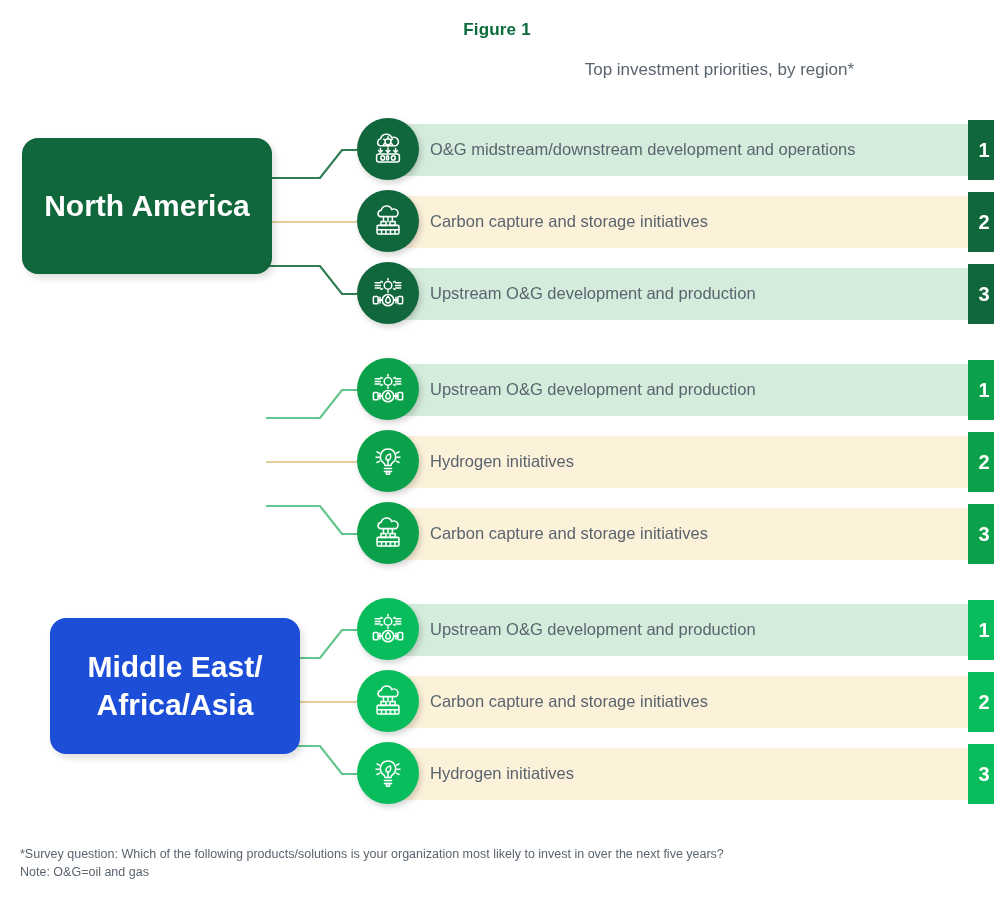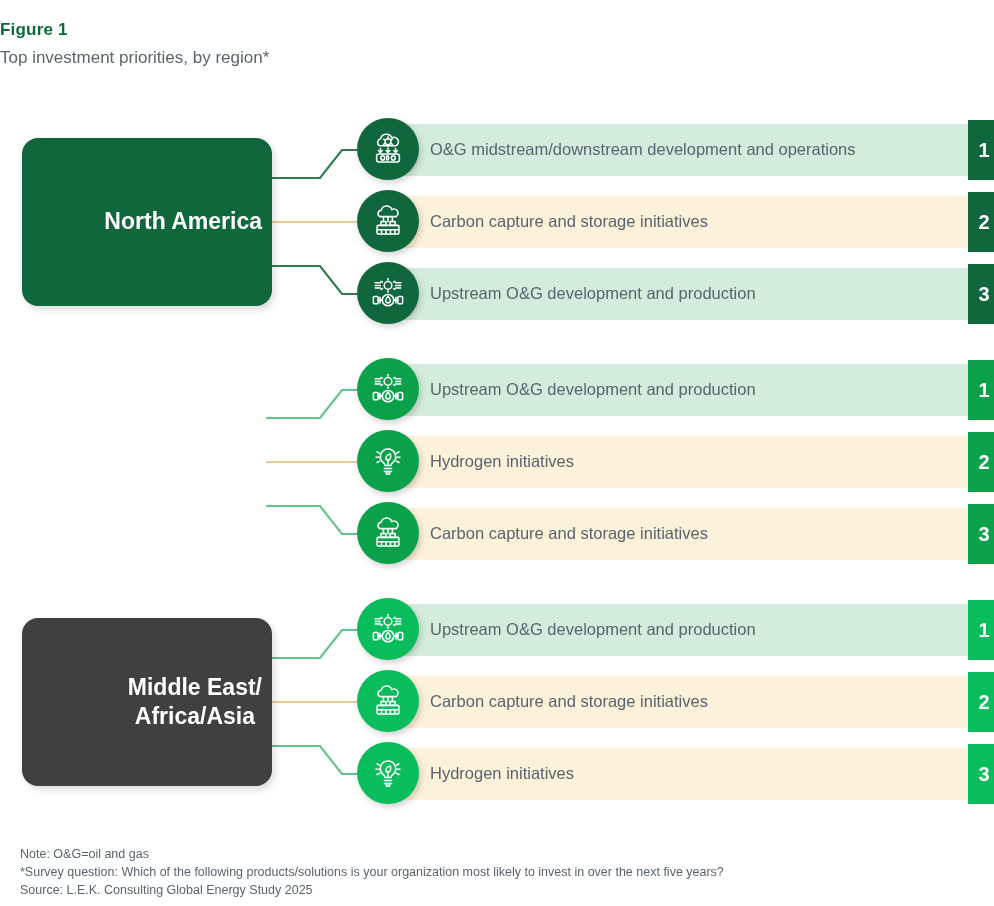--- a/index.html
+++ b/index.html
@@ -15,31 +15,32 @@
     color: #5a646e;
     overflow: hidden;
   }
 
   
   .fig-title {
     position: absolute;
     top: 20px;
     left: 0;
     width: 994px;
+    text-align: center;
     font-size: 17px;
     font-weight: bold;
     color: #0b6b3a;
     letter-spacing: .2px;
   }
   .fig-subtitle {
     position: absolute;
-    top: 48px;
+    top: 60px;
     left: 0;
     width: 854px;
-    text-align: left;
+    text-align: right;
     font-size: 17px;
     font-weight: normal;
     color: #5a646e;
   }
 
   
   .group {
     position: absolute;
     left: 0;
     width: 994px;
@@ -47,28 +48,28 @@
   }
   #group-0 { top: 110px; }
   #group-1 { top: 350px; }
   #group-2 { top: 590px; }
 
   .region-box {
     position: absolute;
     left: 22px;
     top: 28px;
     width: 250px;
-    height: 168px;
+    height: 136px;
     border-radius: 16px;
     display: flex;
     align-items: center;
-    justify-content: flex-end;
+    justify-content: center;
     text-align: center;
     color: #ffffff;
-    font-size: 23px;
+    font-size: 30px;
     font-weight: bold;
     line-height: 1.28;
     box-shadow: 3px 4px 7px rgba(0,0,0,0.13);
     box-sizing: border-box;
     padding: 4px 10px;
     z-index: 4;
   }
   .region-box .rl { display: block; white-space: pre-line; }
 
   
@@ -285,21 +286,21 @@
       </div>
       <div class="rank-badge" style="background: rgb(10, 161, 74);">3</div>
     </div>
   </div>
 <div class="group" id="group-2">
     <svg class="connectors" width="994" height="225">
       <path d="M 266 68 H 320 L 342 40 H 357" fill="none" stroke="#62c58c" stroke-width="2.2"></path>
       <path d="M 266 112 H 357" fill="none" stroke="#e3cf9a" stroke-width="2.2"></path>
       <path d="M 266 156 H 320 L 342 184 H 357" fill="none" stroke="#62c58c" stroke-width="2.2"></path>
     </svg>
-    <div class="region-box" style="background: #404040;">
+    <div class="region-box" style="background: #1d4ed8; margin-left: 28px;">
       <div>
         <span class="rl">Middle East/
 Africa/Asia</span>
       </div>
     </div>
     <div class="row row-0">
       <div class="row-bar" style="background: rgb(212, 236, 219);">
         <div class="row-label">Upstream O&amp;G development and production</div>
       </div>
       <div class="icon-circle" style="background: rgb(9, 189, 92);">
@@ -347,16 +348,15 @@
           <path fill="none" stroke="#ffffff" stroke-width="1.6" stroke-linecap="round" stroke-linejoin="round" d="M16.2 28h7.6M16.2 31h7.6"></path>
           <path fill="none" stroke="#ffffff" stroke-width="1.6" stroke-linecap="round" stroke-linejoin="round" d="M18.4 34h3.2v-3h-3.2z"></path>
           <path fill="none" stroke="#ffffff" stroke-width="1.6" stroke-linecap="round" stroke-linejoin="round" d="M8.4 10.4l2.8 1.4M8.4 21.6l2.8-1.4M7.4 16h3.2M31.6 10.4l-2.8 1.4M31.6 21.6l-2.8-1.4M32.6 16h-3.2"></path>
         </svg>
       </div>
       <div class="rank-badge" style="background: rgb(9, 189, 92);">3</div>
     </div>
   </div>
 
 <div class="footnotes">
+  <div>*Survey question: Which of the following products/solutions is your organization most likely to invest in over the next five years?</div>
   <div>Note: O&amp;G=oil and gas</div>
-  <div>*Survey question: Which of the following products/solutions is your organization most likely to invest in over the next five years?</div>
-  <div>Source: L.E.K. Consulting Global Energy Study 2025</div>
 </div>
 
 </body></html>

